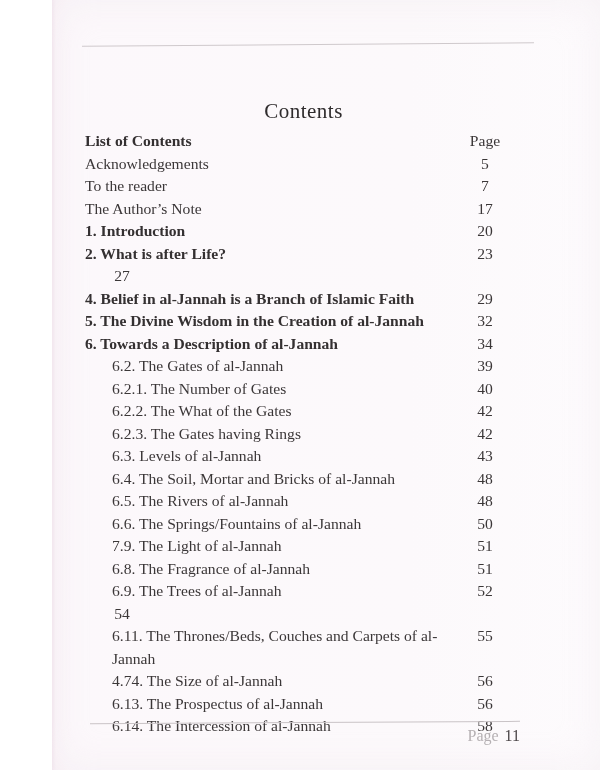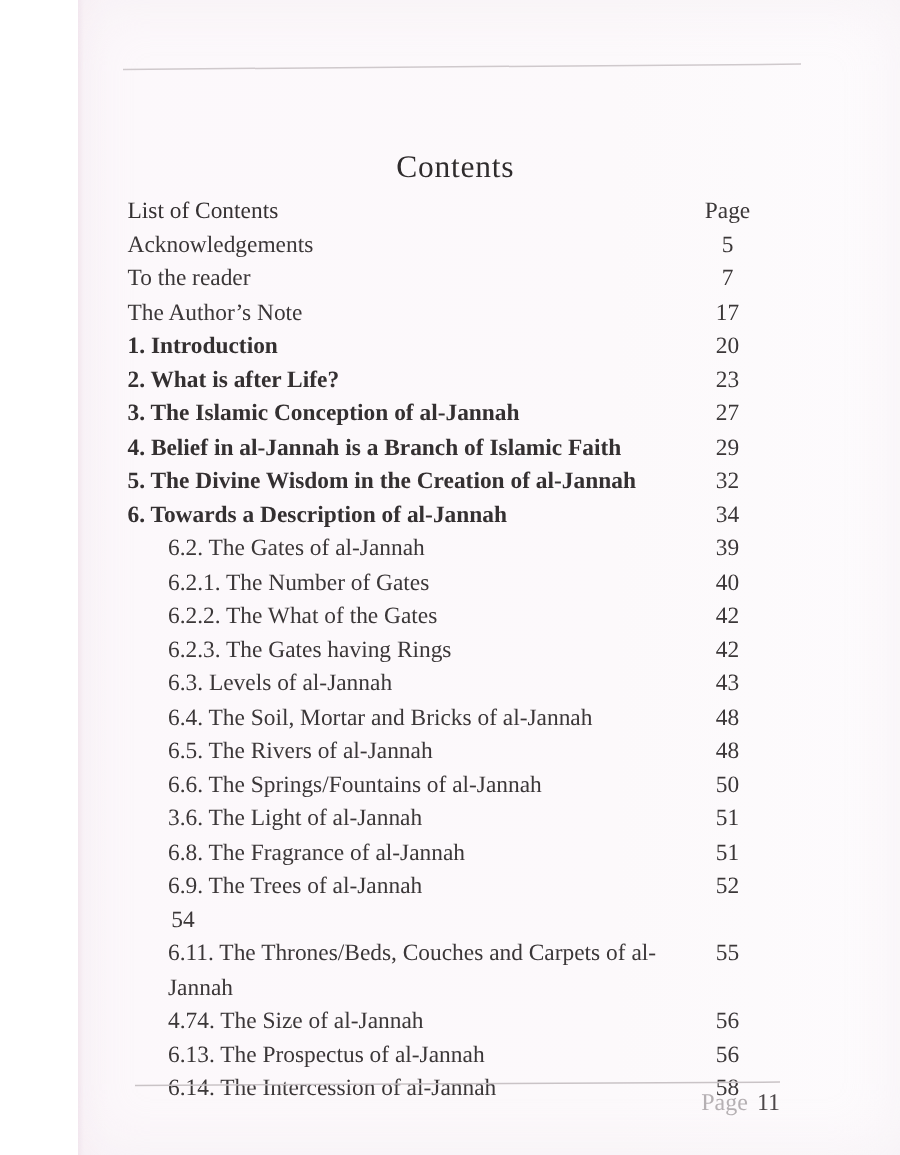--- a/index.html
+++ b/index.html
@@ -33,21 +33,21 @@
   }
   .toc{padding:0 78px 0 33px;}
   .row{
     display:flex;align-items:flex-start;
     font-size:15.6px;line-height:22.5px;
   }
   .row .label{flex:1 1 auto;min-width:0;}
   .row .pagenum{flex:0 0 74px;width:74px;text-align:center;font-weight:400;}
   .row.bold .label{font-weight:700;color:#343031;}
   .row.sub .label{padding-left:27px;}
-  .list-header .label{font-weight:400;color:#343031;}
+  .list-header .label{font-weight:700;color:#343031;}
   .list-header .pagenum{font-size:15.6px;}
   .footer{
     position:absolute;top:727px;left:0;width:468px;
     text-align:right;font-size:16px;line-height:18px;
     color:#4c4749;
   }
   .footer .muted{color:#b5b0b3;margin-right:6px;}
 </style>
 </head>
 <body>
@@ -78,21 +78,20 @@
   </div>
         <div class="row bold">
     <span class="label">1. Introduction</span>
     <span class="pagenum">20</span>
   </div>
         <div class="row bold">
     <span class="label">2. What is after Life?</span>
     <span class="pagenum">23</span>
   </div>
         <div class="row bold">
-    <span class="label">3. The Islamic Conception of al-Jannah</span>
     <span class="pagenum">27</span>
   </div>
         <div class="row bold">
     <span class="label">4. Belief in al-Jannah is a Branch of Islamic Faith</span>
     <span class="pagenum">29</span>
   </div>
         <div class="row bold">
     <span class="label">5. The Divine Wisdom in the Creation of al-Jannah</span>
     <span class="pagenum">32</span>
   </div>
@@ -126,21 +125,21 @@
   </div>
         <div class="row sub">
     <span class="label">6.5. The Rivers of al-Jannah</span>
     <span class="pagenum">48</span>
   </div>
         <div class="row sub">
     <span class="label">6.6. The Springs/Fountains of al-Jannah</span>
     <span class="pagenum">50</span>
   </div>
         <div class="row sub">
-    <span class="label">3.6. The Light of al-Jannah</span>
+    <span class="label">7.9. The Light of al-Jannah</span>
     <span class="pagenum">51</span>
   </div>
         <div class="row sub">
     <span class="label">6.8. The Fragrance of al-Jannah</span>
     <span class="pagenum">51</span>
   </div>
         <div class="row sub">
     <span class="label">6.9. The Trees of al-Jannah</span>
     <span class="pagenum">52</span>
   </div>

